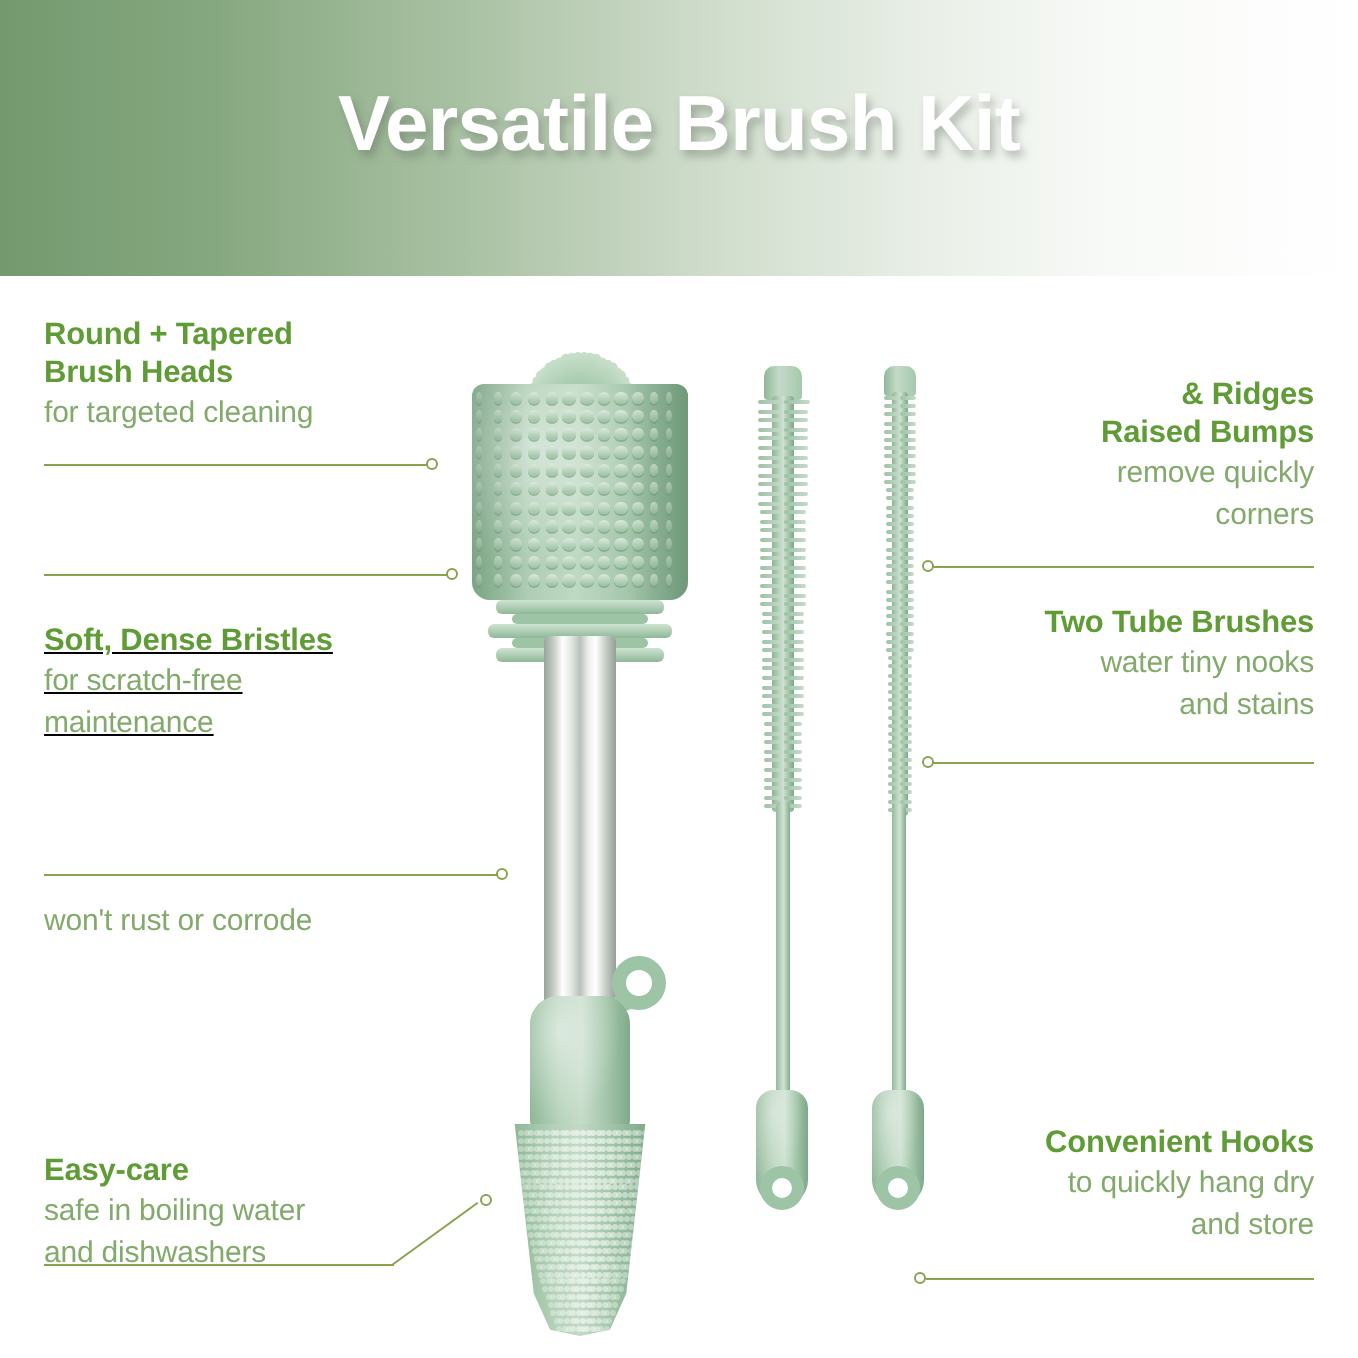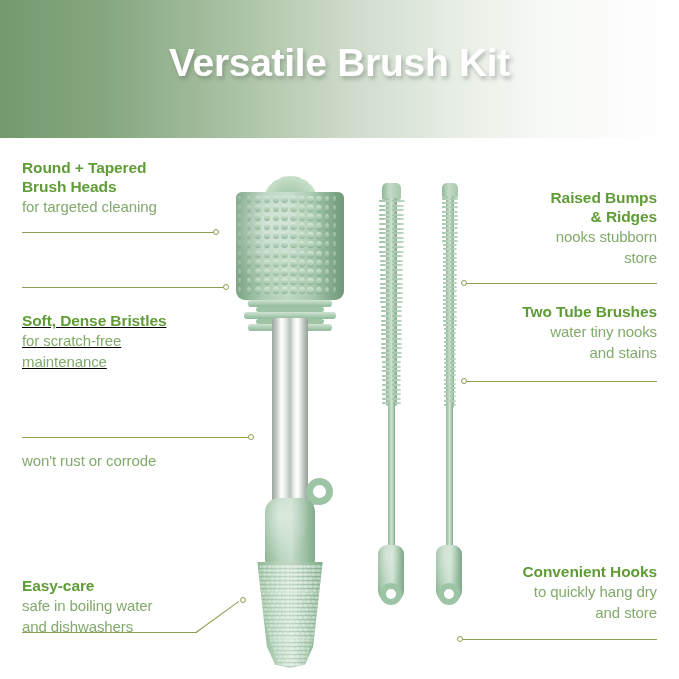--- a/index.html
+++ b/index.html
@@ -1113,24 +1113,24 @@
     <div class="bd">won't rust or corrode</div>
   </div>
 
   <div class="callout left-col" style="top:576px;">
     <div class="hd">Easy-care</div>
     <div class="bd">safe in boiling water</div>
     <div class="bd">and dishwashers</div>
   </div>
 
   <div class="callout right-col" style="top:188px;">
+    <div class="hd">&amp; Ridges</div>
     <div class="hd">Raised Bumps</div>
-    <div class="hd">&amp; Ridges</div>
-    <div class="bd">nooks stubborn</div>
-    <div class="bd">store</div>
+    <div class="bd">remove quickly</div>
+    <div class="bd">corners</div>
   </div>
 
   <div class="callout right-col" style="top:302px;">
     <div class="hd">Two Tube Brushes</div>
     <div class="bd">water tiny nooks</div>
     <div class="bd">and stains</div>
   </div>
 
   <div class="callout right-col" style="top:562px;">
     <div class="hd">Convenient Hooks</div>

